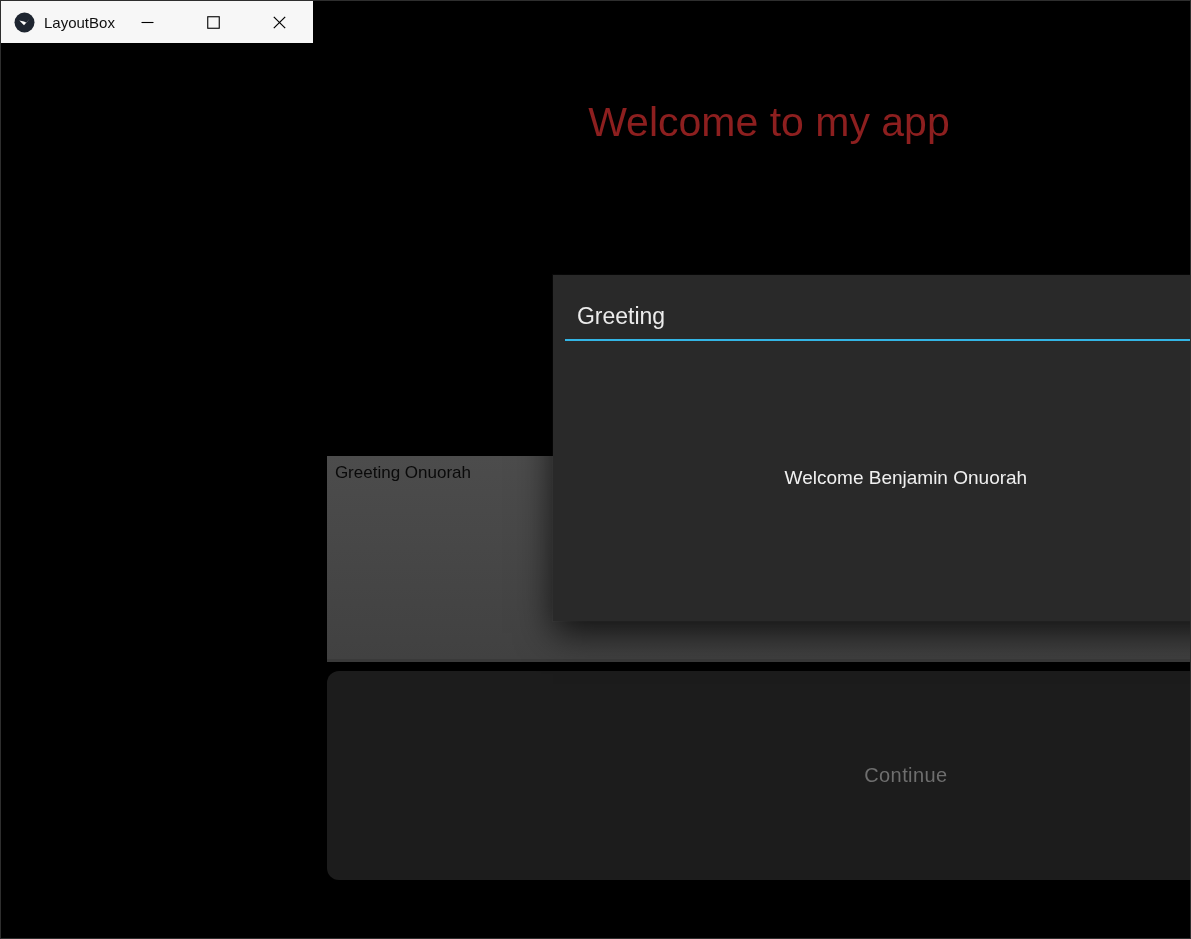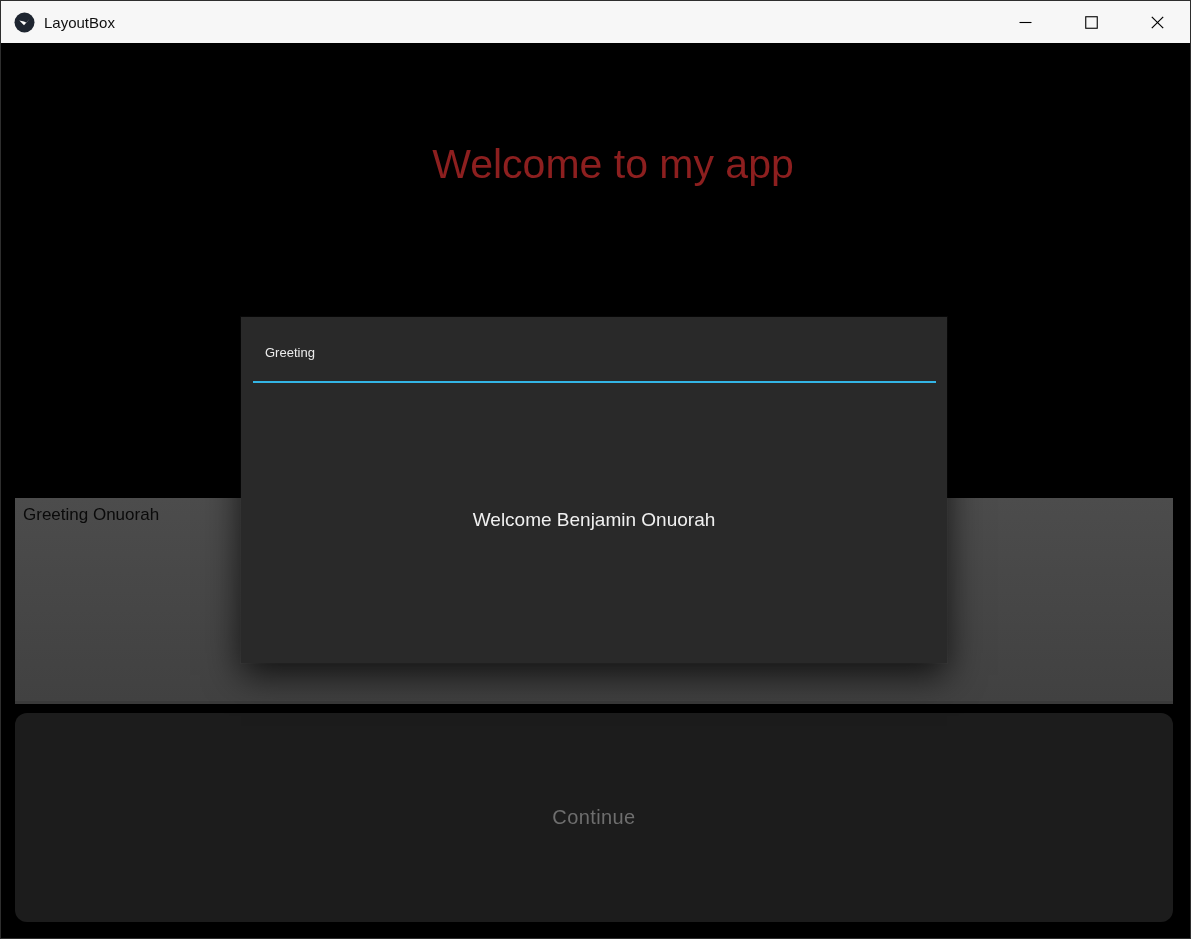--- a/index.html
+++ b/index.html
@@ -4,21 +4,21 @@
 <style>
   * { box-sizing: border-box; margin: 0; padding: 0; }
   html, body {
     width: 1191px; height: 939px;
     background: #000;
     font-family: "Liberation Sans", sans-serif;
   }
   .window {
     position: relative;
     width: 1191px; height: 939px;
-    display: flex; flex-direction: column;
+    display: flex; flex-direction: row;
     overflow: hidden;
     background: #000;
     border: 1px solid #2e2e2e;
   }
   
   .titlebar {
     height: 42px; flex: 0 0 42px;
     background: #f7f7f7;
     display: flex; align-items: center;
     padding-left: 13px;
@@ -72,21 +72,21 @@
   .dialog {
     position: absolute;
     left: 240px; top: 274px;
     width: 706px; height: 346px;
     background: #292929;
     box-shadow: 0 12px 34px rgba(0,0,0,0.75), 0 0 0 1px rgba(255,255,255,0.03);
   }
   .dialog-title {
     position: absolute;
     top: 28px; left: 24px;
-    font-size: 13px; color: #ececec;
+    font-size: 23px; color: #ececec;
   }
   .dialog-divider {
     position: absolute;
     top: 64px; left: 12px; right: 11px;
     height: 2px;
     background: var(--accent, #33b5e5);
   }
   .dialog-message {
     position: absolute;
     top: 192px; left: 0; right: 0;

